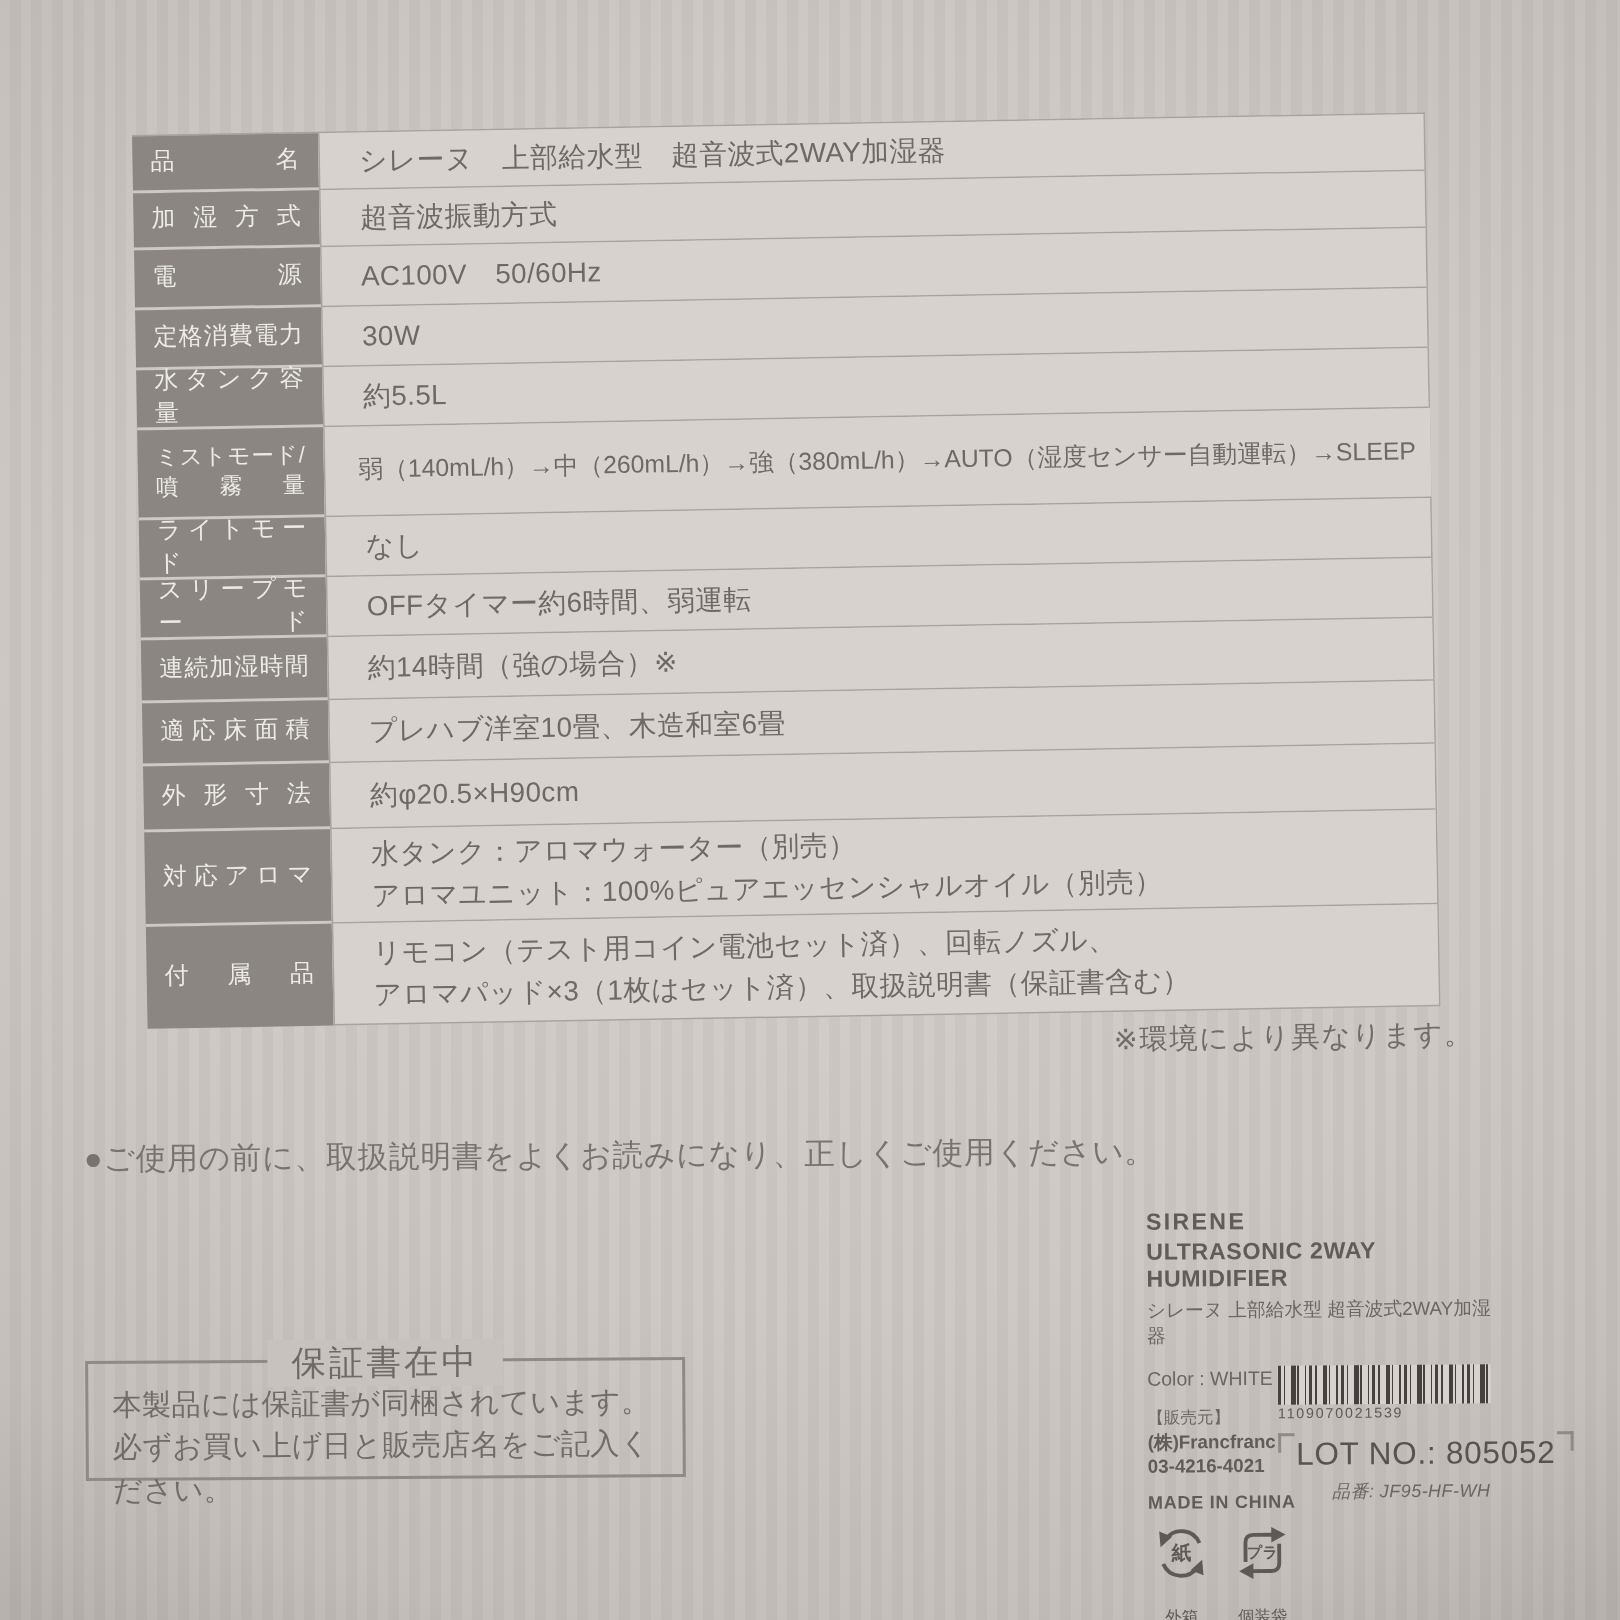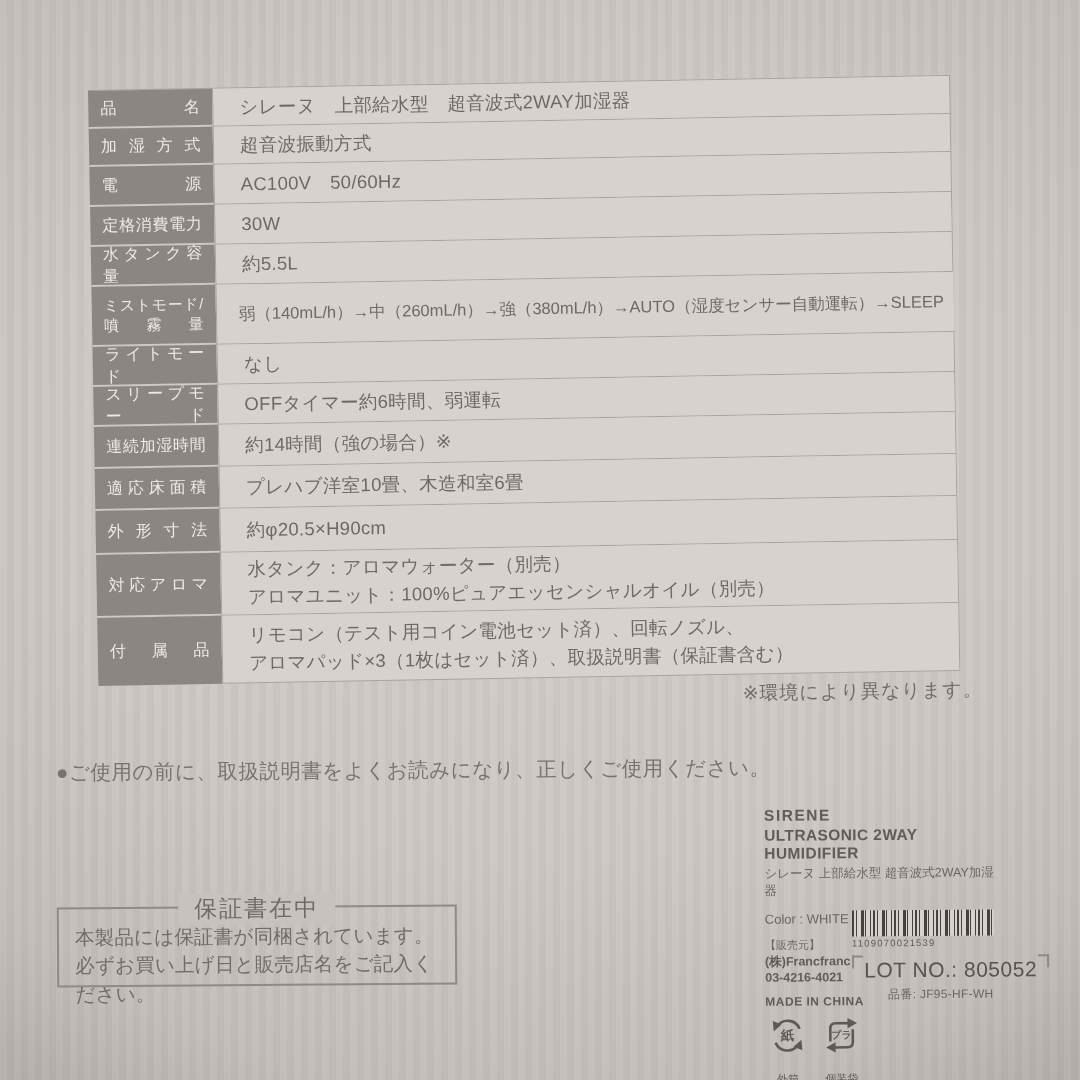--- a/index.html
+++ b/index.html
@@ -94,20 +94,21 @@
   .lot{
     position:relative;margin-top:7px;padding:3px 12px 5px 12px;display:inline-block;
     font-size:21px;color:#57534f;letter-spacing:.5px;white-space:nowrap;
   }
   .crop-mark{position:absolute;width:9px;height:11px;}
   .crop-mark.left{left:0;top:0;border-left:2px solid #8f8a85;border-top:2px solid #8f8a85;}
   .crop-mark.right{right:0;top:0;border-right:2px solid #8f8a85;border-top:2px solid #8f8a85;}
   .part-no{
     position:absolute;left:888px;top:986px;font-size:12px;color:#6b6662;letter-spacing:.3px;
     transform:rotate(-0.4deg);
+    font-style:italic;
   }
 </style>
 </head>
 <body>
 
 <div class="photo">
 
   <div class="spec-wrap">
     <div class="spec-table">
 

